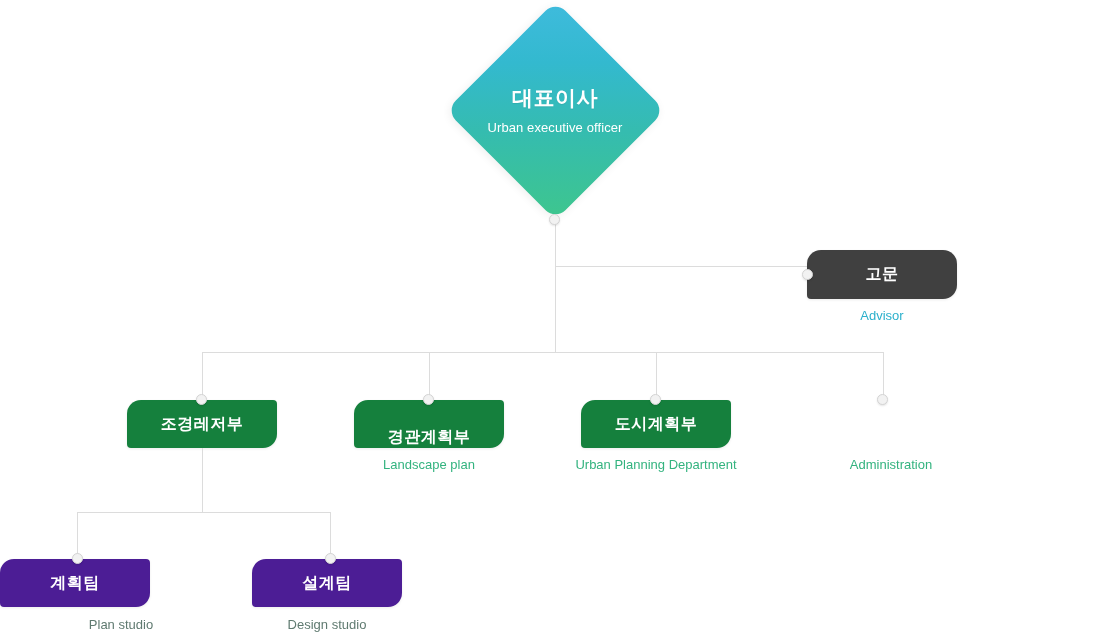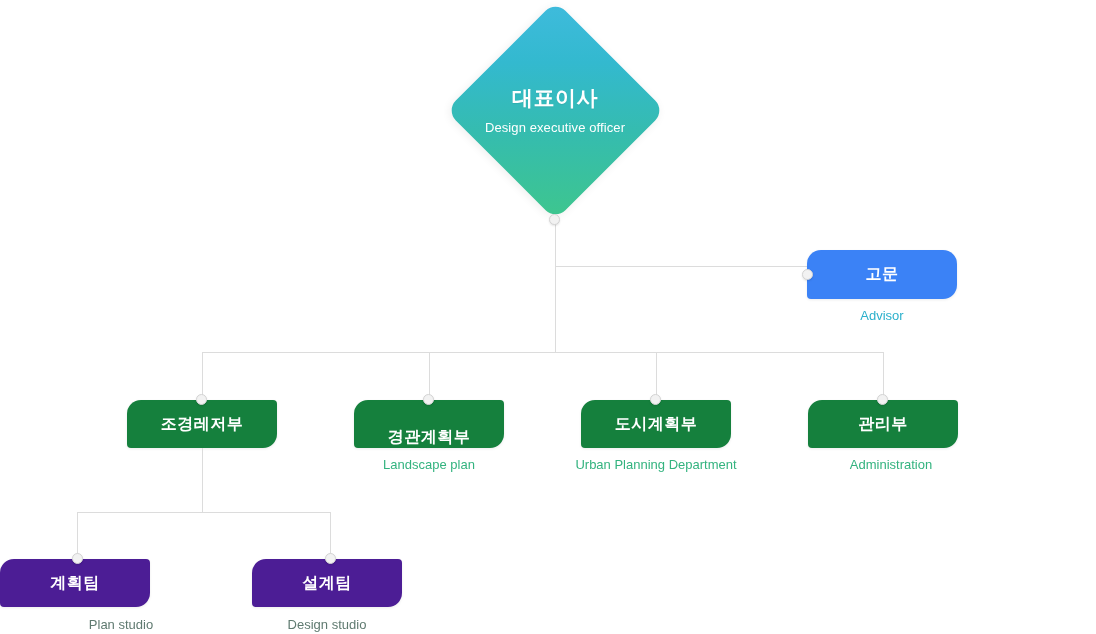--- a/index.html
+++ b/index.html
@@ -79,21 +79,21 @@
     display: flex;
     align-items: center;
     justify-content: center;
     color: #ffffff;
     font-size: 16px;
     font-weight: bold;
     letter-spacing: 0.5px;
     box-shadow: 0 1px 3px rgba(0,0,0,0.08);
   }
   .node-advisor {
-    background: #3b82f6;
+    background: #404040;
     border-radius: 14px 14px 14px 4px;
   }
   .node-dept {
     background: #15803d;
     border-radius: 14px 4px 14px 4px;
   }
   .node-team {
     background: #4c1d95;
     border-radius: 14px 4px 14px 4px;
   }
@@ -111,21 +111,21 @@
 </style>
 </head>
 <body>
 
 <div id="org-chart">
 
   <div class="ceo-wrap">
     <div class="ceo-diamond"></div>
     <div class="ceo-text">
       <div class="ceo-title-ko">대표이사</div>
-      <div class="ceo-title-en">Design executive officer</div>
+      <div class="ceo-title-en">Urban executive officer</div>
     </div>
   </div>
   <div class="dot" style="left:549px; top:214px;"></div>
 
   <div class="line line-v" style="left:555px; top:219px; height:133px;"></div>
 
   <div class="line line-h" style="left:555px; top:266px; width:252px;"></div>
   <div class="dot" style="left:802px; top:269px;"></div>
 
   <div class="node node-advisor" style="left:807px; top:250px; width:150px; height:49px;">
@@ -151,23 +151,20 @@
   <div class="node node-dept" style="left:354px; top:400px; width:150px; height:48px;align-items:flex-end;">
     <span>경관계획부</span>
   </div>
   <div class="sublabel sublabel-dept" style="left:334px; top:457px; width:190px;">Landscape plan</div>
 
   <div class="node node-dept" style="left:581px; top:400px; width:150px; height:48px;">
     <span>도시계획부</span>
   </div>
   <div class="sublabel sublabel-dept" style="left:541px; top:457px; width:230px;">Urban Planning Department</div>
 
-  <div class="node node-dept" style="left:808px; top:400px; width:150px; height:48px;">
-    <span>관리부</span>
-  </div>
   <div class="sublabel sublabel-dept" style="left:796px; top:457px; width:190px;">Administration</div>
 
   <div class="line line-v" style="left:202px; top:448px; height:64px;"></div>
   <div class="line line-h" style="left:77px; top:512px; width:253px;"></div>
   <div class="line line-v" style="left:77px; top:512px; height:47px;"></div>
   <div class="line line-v" style="left:330px; top:512px; height:47px;"></div>
 
   <div class="dot" style="left:72px; top:553px;"></div>
   <div class="dot" style="left:325px; top:553px;"></div>
 

